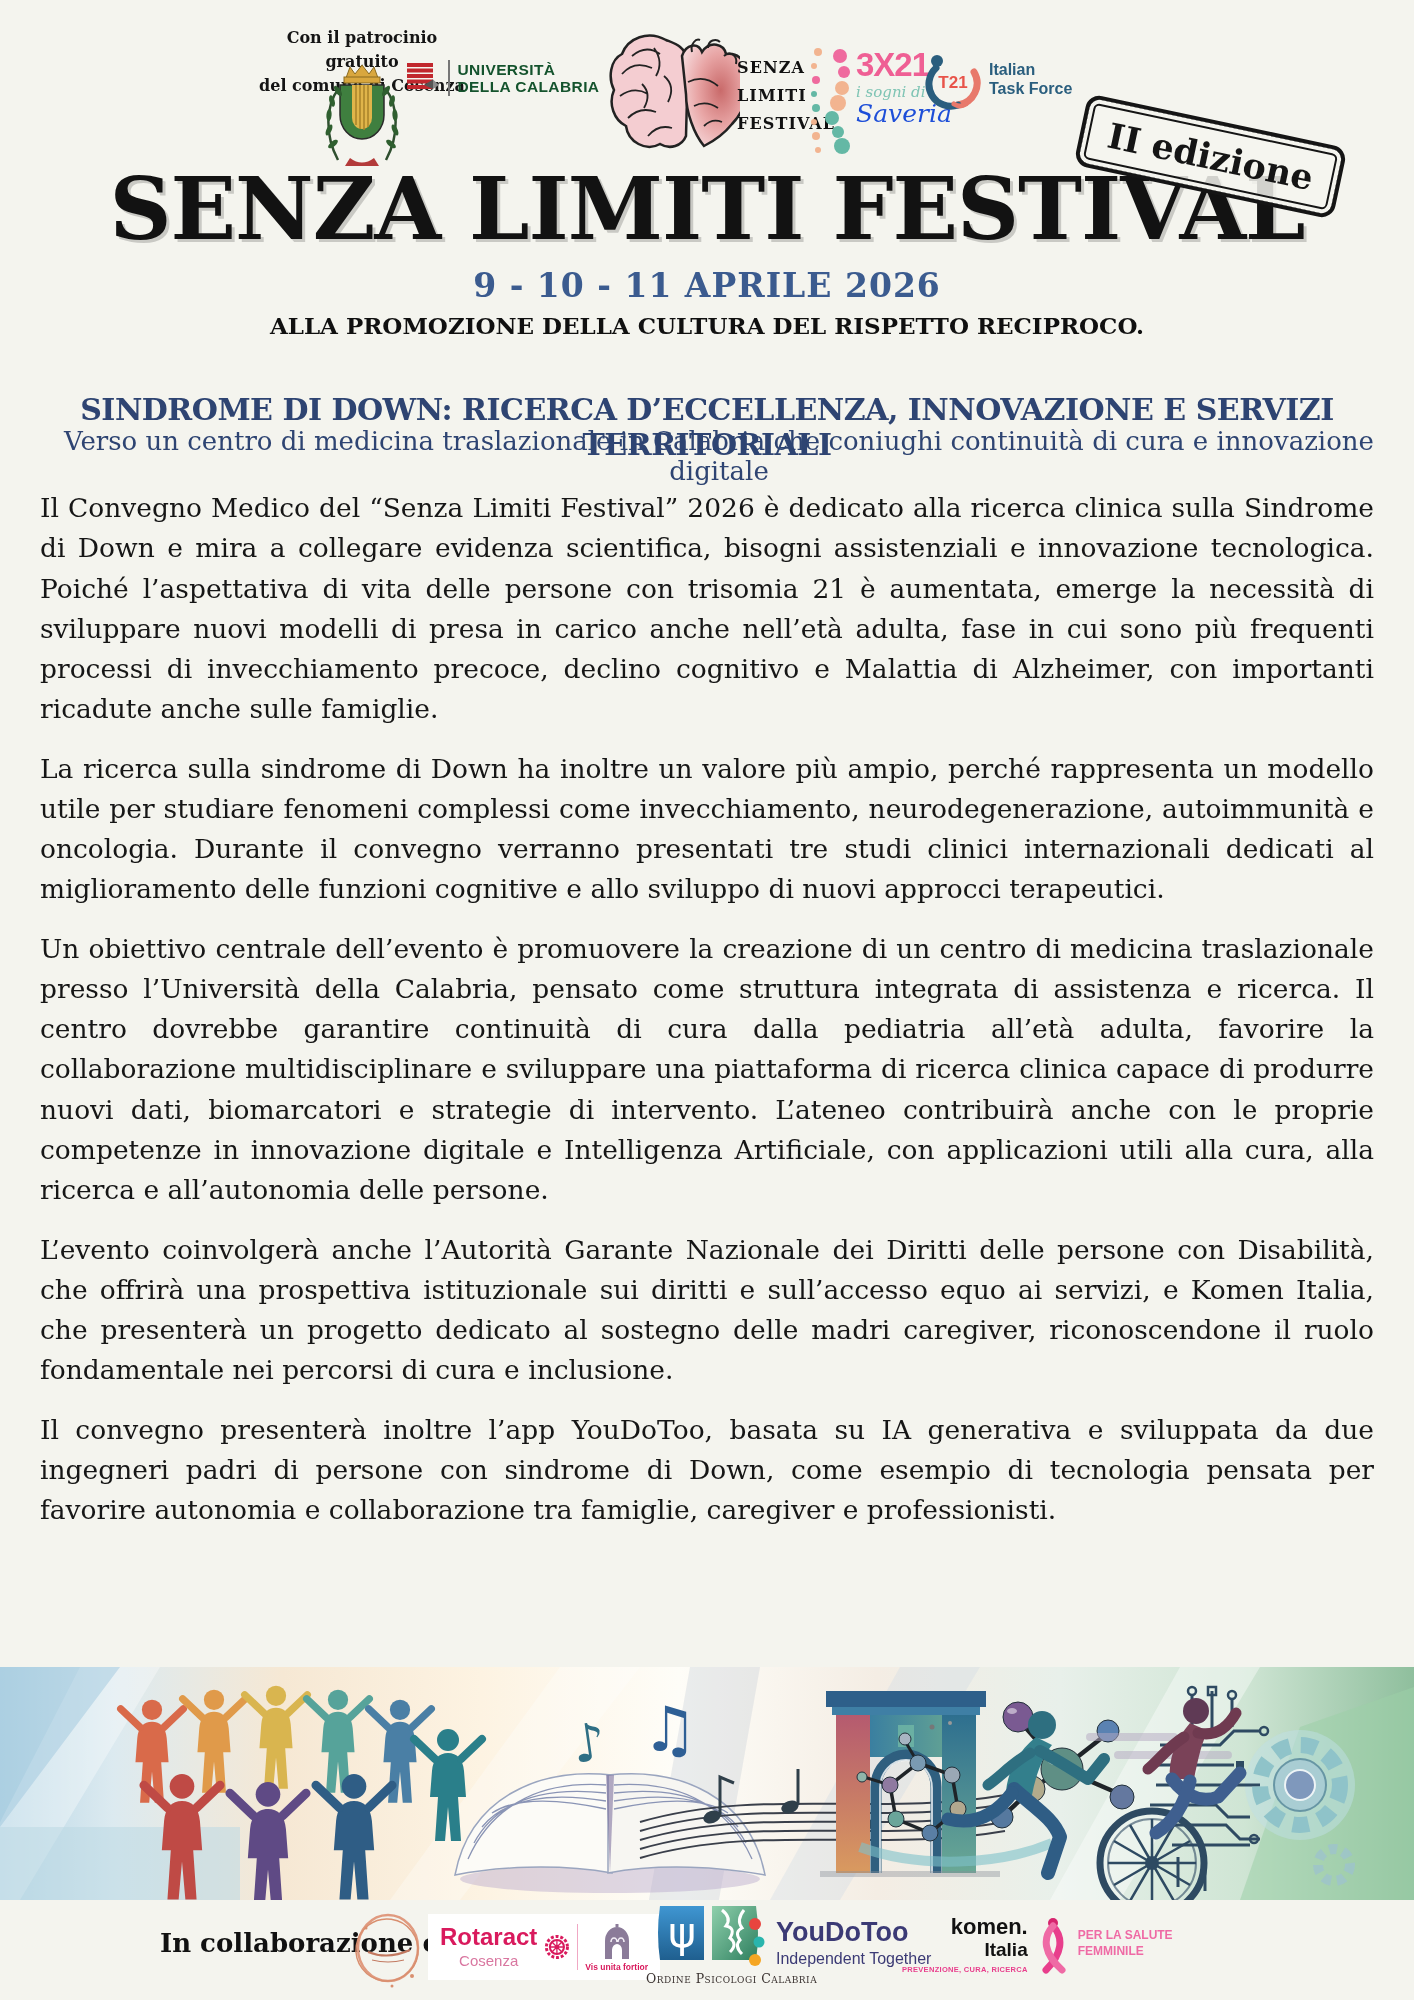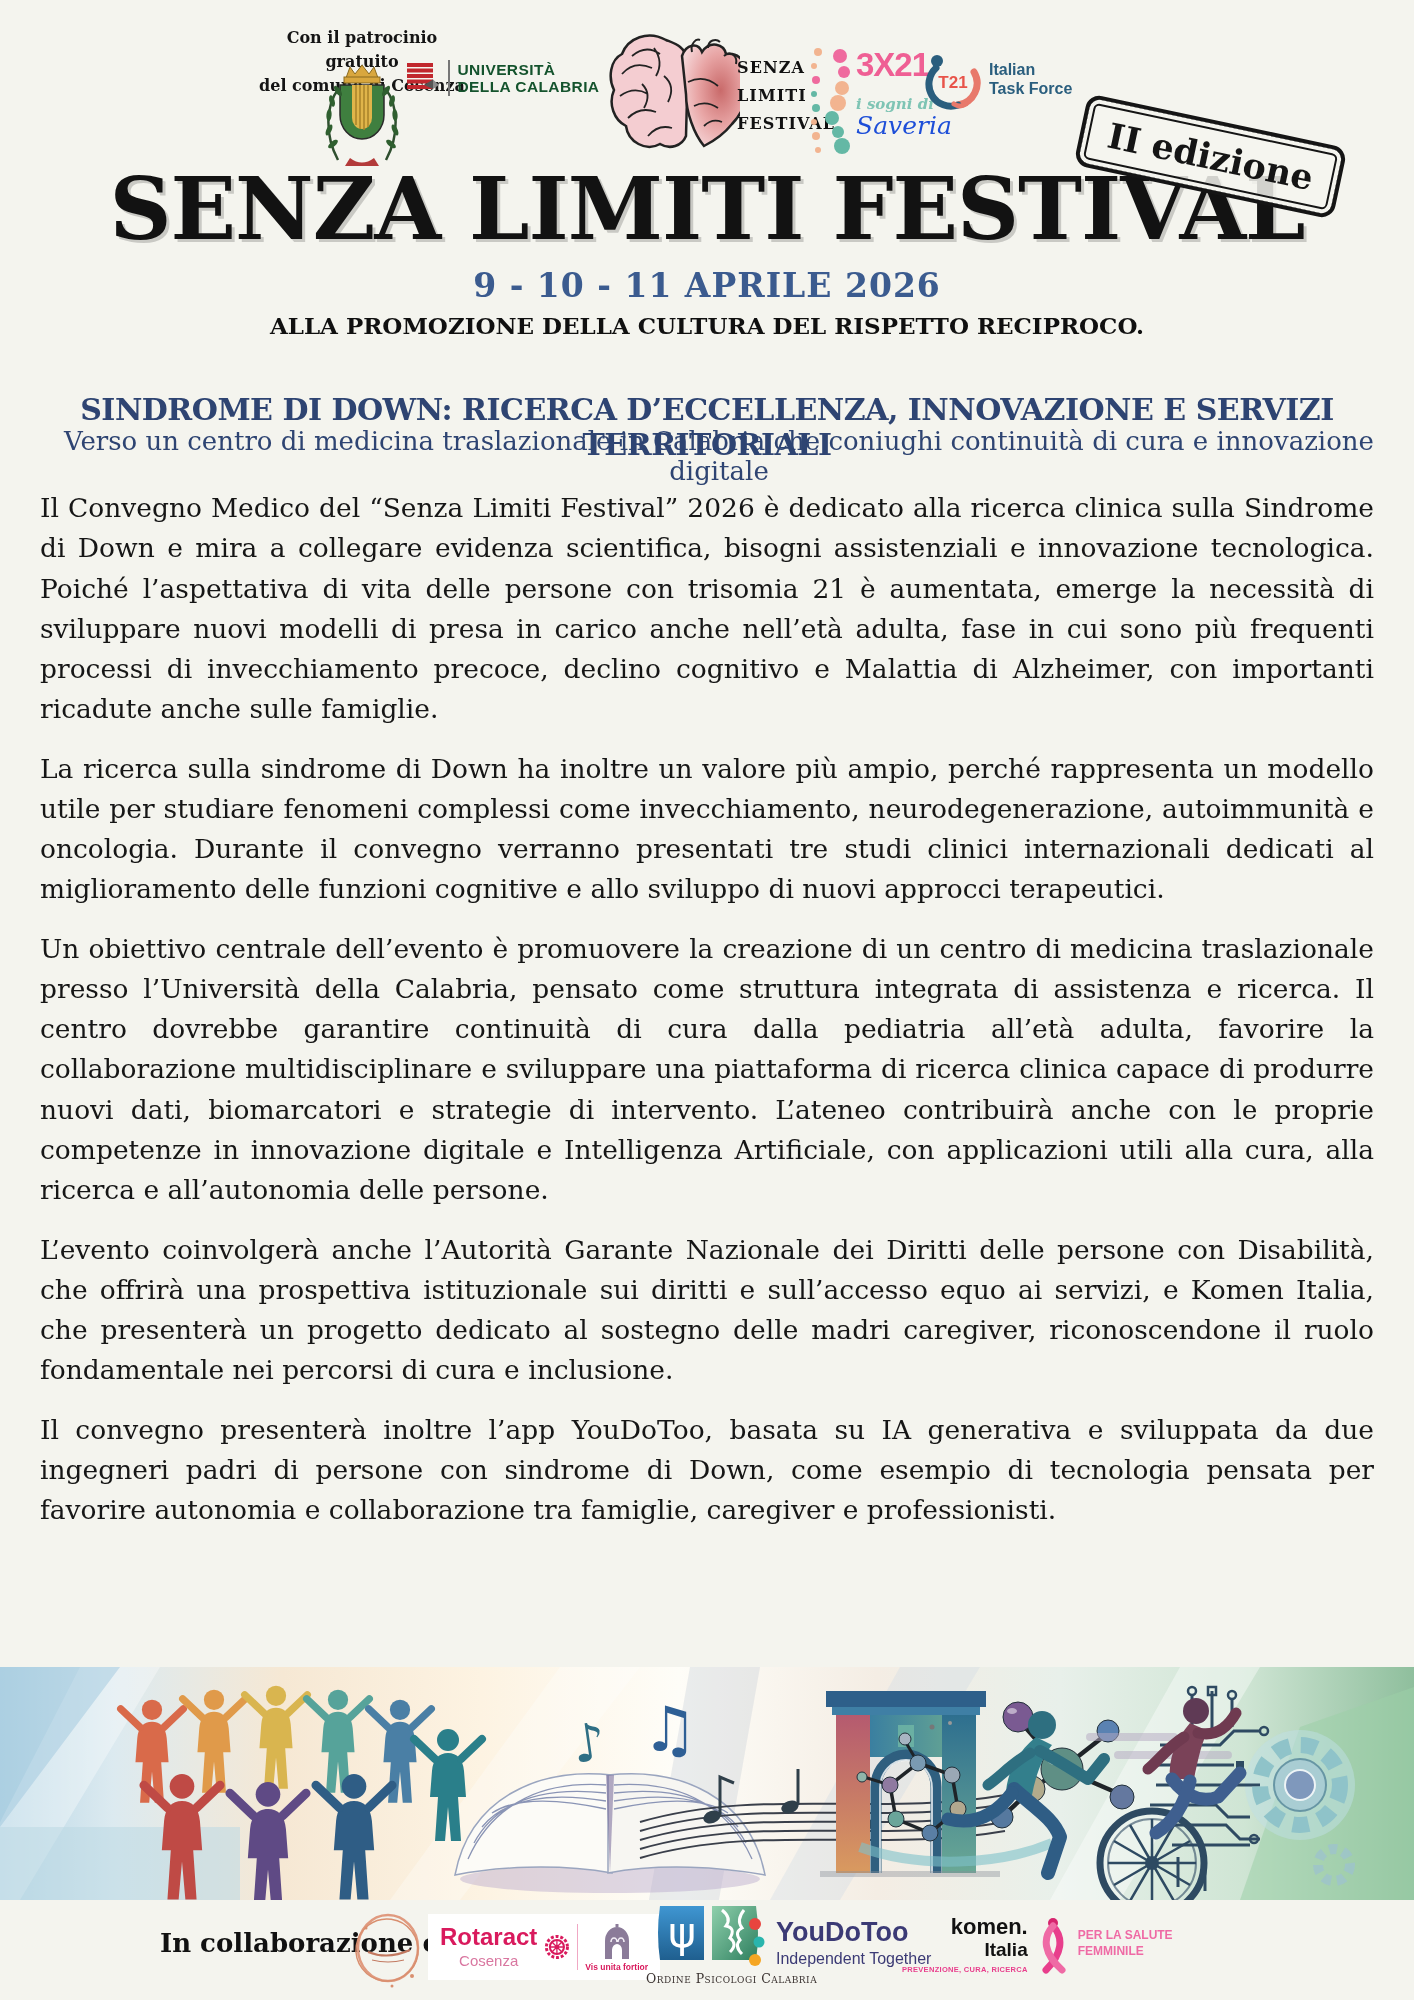--- a/index.html
+++ b/index.html
@@ -11,21 +11,21 @@
   .patron{left:252px;top:26px;width:220px;text-align:center;font-size:16px;font-weight:bold;line-height:1.5;}
   .crest{left:322px;top:62px;}
   .unical{left:406px;top:60px;display:flex;align-items:center;gap:8px;}
   .unical .vbar{width:1.5px;height:36px;background:#777;}
   .unical .utext{font-family:"Liberation Sans",sans-serif;font-weight:bold;font-size:15.5px;line-height:1.12;letter-spacing:.4px;color:#14532d;}
   .slf-logo{left:608px;top:26px;}
   .slf-text{left:737px;top:54px;font-size:16px;font-weight:bold;letter-spacing:1.1px;line-height:1.75;color:#111;}
   .dna{left:806px;top:46px;}
   .x21{left:856px;top:48px;line-height:1;}
   .x21 .x21-title{font-family:"Liberation Sans",sans-serif;font-weight:bold;font-size:33px;color:#ef5f94;letter-spacing:-1px;}
-  .x21 .x21-sub1{font-style:italic;font-size:15px;color:#7ec4b4;margin-top:16px;font-weight:bold;}
+  .x21 .x21-sub1{font-style:italic;font-size:15px;color:#7ec4b4;margin-top:4px;}
   .x21 .x21-sub2{font-style:italic;font-size:25px;color:#1d4ed8;margin-top:1px;}
   .t21{left:924px;top:52px;display:flex;gap:7px;}
   .t21 .t21-text{font-family:"Liberation Sans",sans-serif;font-weight:bold;font-size:16px;color:#2a5e7e;line-height:1.2;margin-top:8px;}
 
   .stamp{left:1078px;top:120px;transform:rotate(12deg);border:4px solid #151515;border-radius:14px;
          padding:12px 24px;font-size:35px;font-weight:bold;color:#151515;
          box-shadow:inset 0 0 0 4px #f4f4ee, inset 0 0 0 6px #151515;background:rgba(244,244,238,.85);z-index:5;}
 
   .title{left:0;top:168px;width:100%;text-align:center;font-size:86px;font-weight:bold;line-height:.95;
          letter-spacing:-1px;color:#121212;text-shadow:3px 3px 0 rgba(50,50,50,.22);z-index:2;}

